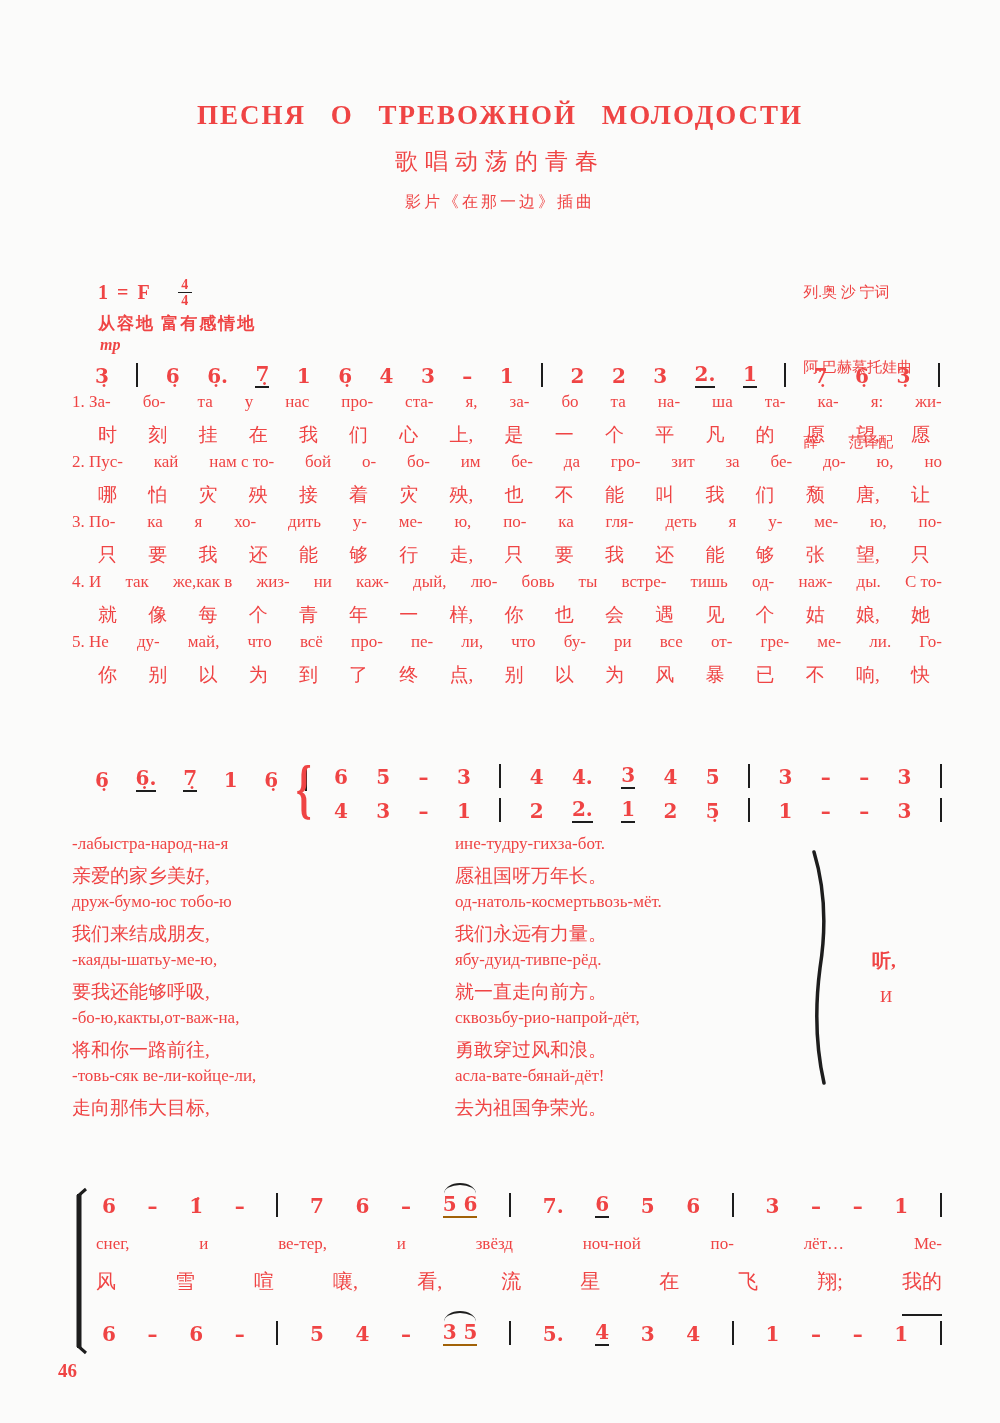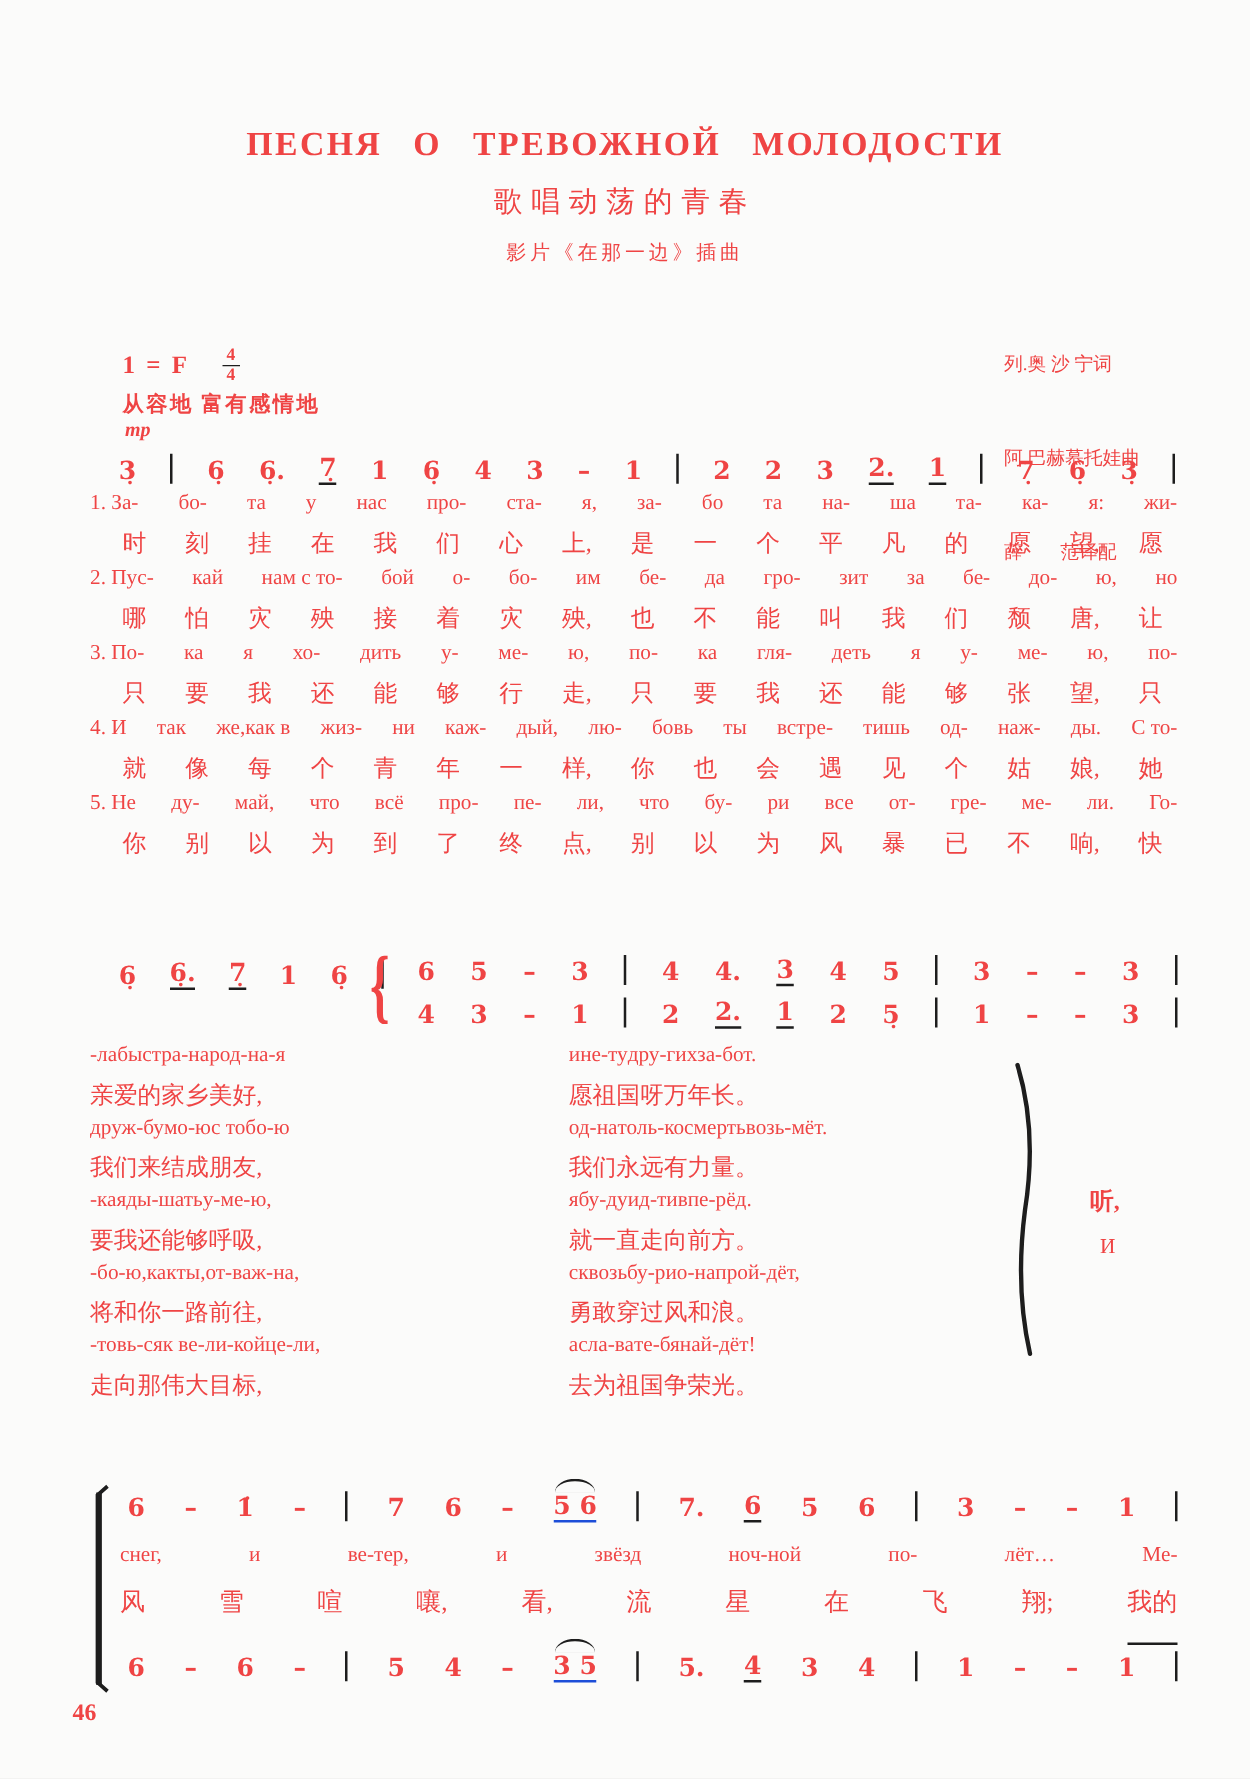--- a/index.html
+++ b/index.html
@@ -23,21 +23,21 @@
   .timesig{display:inline-flex;flex-direction:column;align-items:center;
     font-size:14px;font-weight:bold;line-height:13px;}
   .timesig .tsep{width:14px;border-top:1.5px solid #1d1d1d;margin:1px 0;}
   .expression{position:absolute;top:312px;left:98px;font-size:17px;font-weight:bold;letter-spacing:2px;}
   .dynamic{position:absolute;top:336px;left:100px;font-size:16px;font-weight:bold;font-style:italic;}
   
   .noterow{display:flex;justify-content:space-between;align-items:flex-end;}
   .note,.dash{font-family:"DejaVu Serif",serif;font-weight:bold;font-size:20px;line-height:24px;white-space:pre;}
   .bar{width:2px;height:24px;background:#1d1d1d;align-self:center;}
   .ul{border-bottom:2px solid #1d1d1d;}
-  .slur{position:relative;border-bottom:2px solid #1d4ed8;}
+  .slur{position:relative;border-bottom:2px solid #a16207;}
   .slur::before{content:'';position:absolute;top:-9px;left:1px;right:1px;height:9px;
     border-top:2px solid #1d1d1d;border-radius:50% 50% 0 0 / 100% 100% 0 0;}
   .sys1{position:absolute;left:95px;right:60px;top:362px;}
   
   .verses{position:absolute;left:72px;right:58px;top:392px;}
   .lyr-row{display:flex;justify-content:space-between;align-items:baseline;height:30px;}
   .lyr-row.ru{font-size:17px;}
   .lyr-row.zh{font-size:19px;padding:0 12px 0 26px;}
   .syl{white-space:pre;}
   

